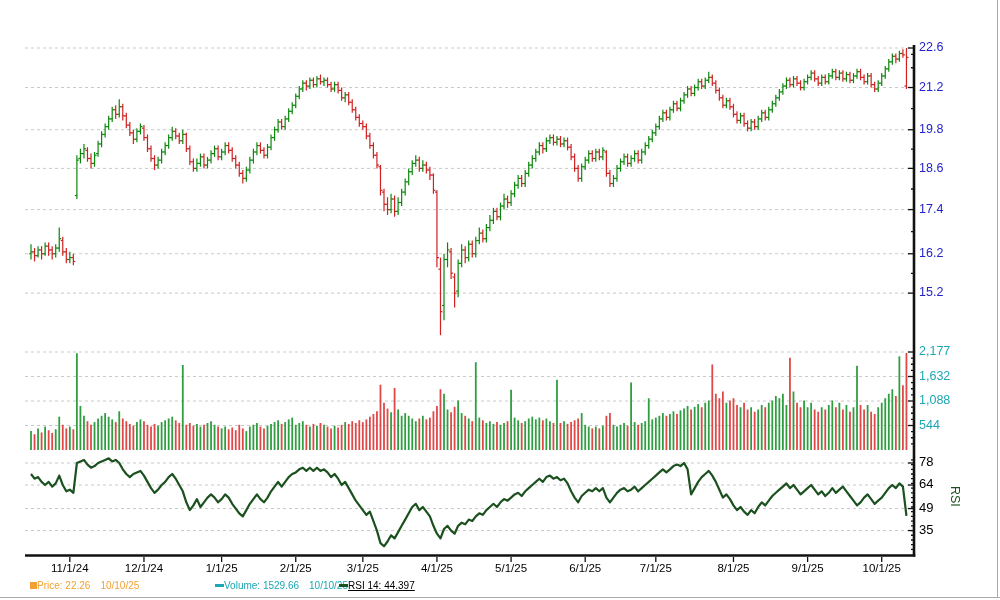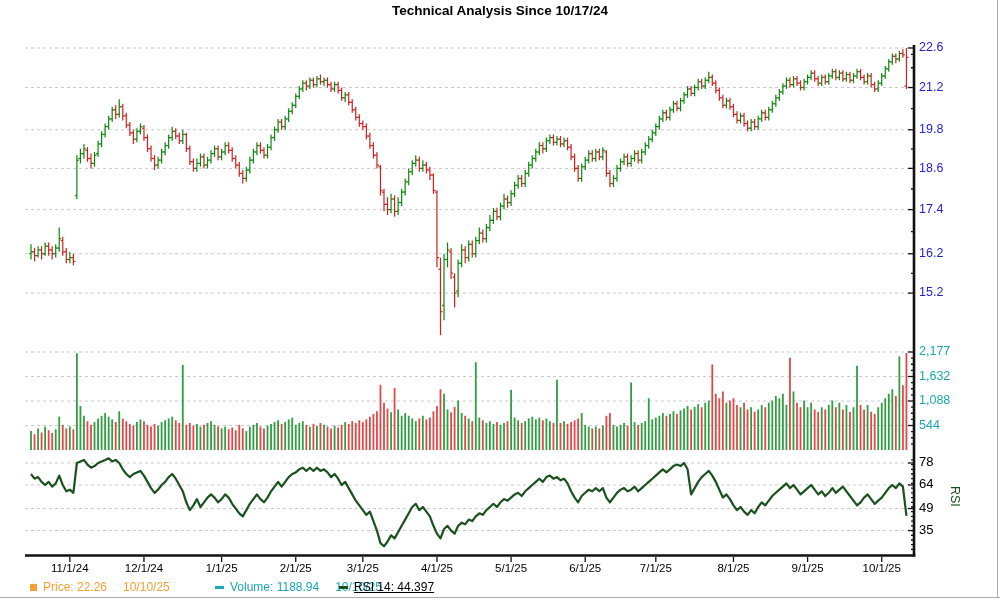--- a/index.html
+++ b/index.html
@@ -1,34 +1,33 @@
 <!DOCTYPE html>
 <html><head>
 <meta charset="utf-8">
 <style>
   html,body{margin:0;padding:0;background:#ffffff;width:1000px;height:600px;overflow:hidden;
     font-family:"Liberation Sans",sans-serif;}
   #stage{position:relative;width:1000px;height:600px;background:#fff;}
   #title{position:absolute;top:3px;left:0;width:1000px;text-align:center;
     font-size:13.5px;font-weight:bold;color:#000;}
   #chart{position:absolute;top:0;left:0;}
-  .legend-item{position:absolute;top:580px;display:flex;align-items:center;gap:6px;
-    font-size:12px;white-space:nowrap;}
+  .legend-item{position:absolute;top:580px;display:flex;align-items:center;
+    font-size:10px;white-space:nowrap;}
   .lg-sq{display:inline-block;width:7px;height:7px;}
   .lg-dash{display:inline-block;width:9px;height:3px;}
   .lg-txt{display:inline-block;}
   .lg-date{display:inline-block;margin-left:10px;}
   #border-right{position:absolute;top:0;left:997px;width:1px;height:598px;background:#ababab;}
   #border-bottom{position:absolute;top:597px;left:0;width:1000px;height:1px;background:#ababab;}
 </style>
 </head>
 <body>
 
 <div id="stage">
-  <div id="title">Technical Analysis Since 10/17/24</div>
 
   <svg id="chart" width="1000" height="600" xmlns="http://www.w3.org/2000/svg">
       <g>
         <line x1="25" y1="48" x2="913" y2="48" stroke="#c9c9c9" stroke-width="1" stroke-dasharray="3 3"></line>
         <line x1="25" y1="87.52031180296902" x2="913" y2="87.52031180296902" stroke="#c9c9c9" stroke-width="1" stroke-dasharray="3 3"></line>
         <line x1="25" y1="129.7416045810499" x2="913" y2="129.7416045810499" stroke="#c9c9c9" stroke-width="1" stroke-dasharray="3 3"></line>
         <line x1="25" y1="168.3791851955143" x2="913" y2="168.3791851955143" stroke="#c9c9c9" stroke-width="1" stroke-dasharray="3 3"></line>
         <line x1="25" y1="209.59445463569375" x2="913" y2="209.59445463569375" stroke="#c9c9c9" stroke-width="1" stroke-dasharray="3 3"></line>
         <line x1="25" y1="253.75609437665938" x2="913" y2="253.75609437665938" stroke="#c9c9c9" stroke-width="1" stroke-dasharray="3 3"></line>
         <line x1="25" y1="293.1324676672739" x2="913" y2="293.1324676672739" stroke="#c9c9c9" stroke-width="1" stroke-dasharray="3 3"></line>
@@ -1156,21 +1155,21 @@
       </g>
     </svg>
 
   <div class="legend-item" style="left: 30px; color: rgb(245, 160, 51);">
     <span class="lg-sq" style="background: rgb(245, 160, 51);"></span>
     <span class="lg-txt">Price: 22.26</span>
     <span class="lg-date">10/10/25</span>
   </div>
   <div class="legend-item" style="left: 215px; color: rgb(27, 167, 180);">
     <span class="lg-dash" style="background: rgb(27, 167, 180);"></span>
-    <span class="lg-txt">Volume: 1188.94</span>
+    <span class="lg-txt">Volume: 1529.66</span>
     <span class="lg-date">10/10/25</span>
   </div>
   <div class="legend-item" style="left: 339px; color: rgb(0, 0, 0); text-decoration: underline;">
     <span class="lg-dash" style="background: rgb(27, 81, 30);"></span>
     <span class="lg-txt">RSI 14: 44.397</span>
   </div>
 
   <div id="border-right"></div>
   <div id="border-bottom"></div>
 </div>

